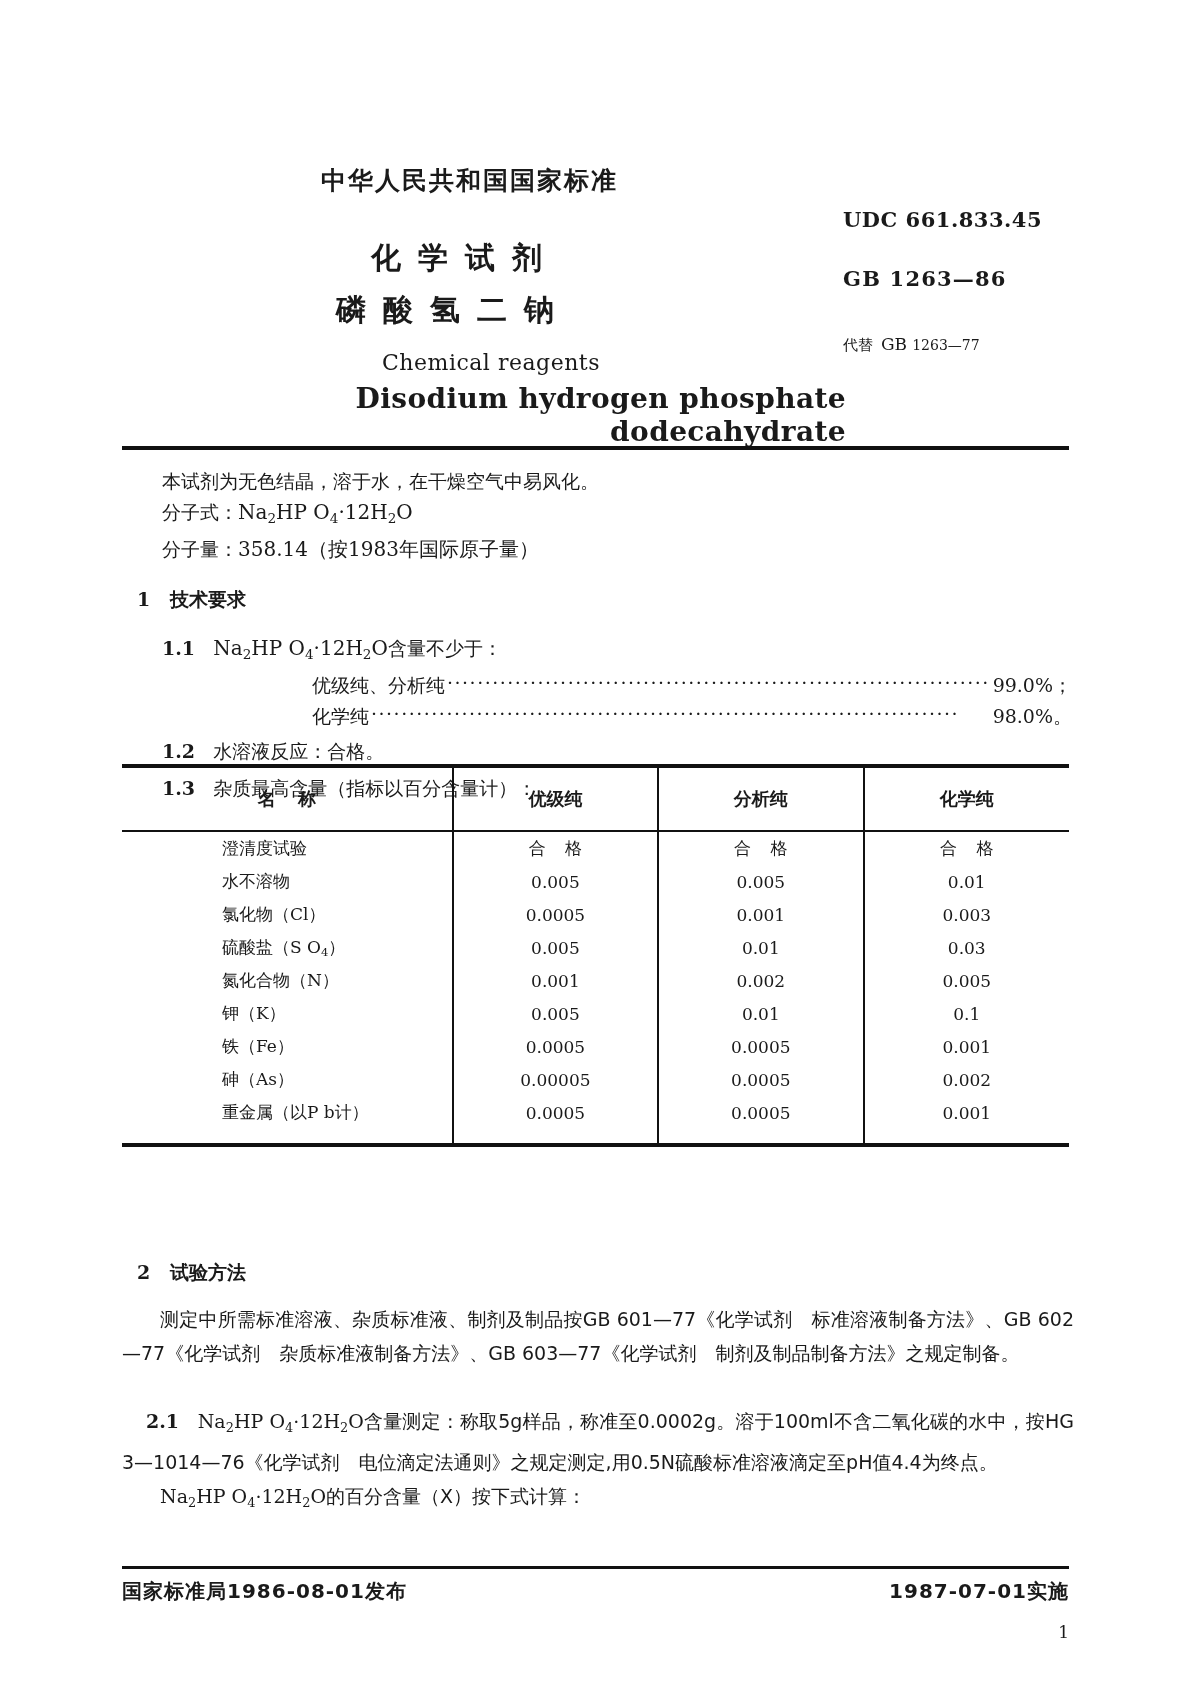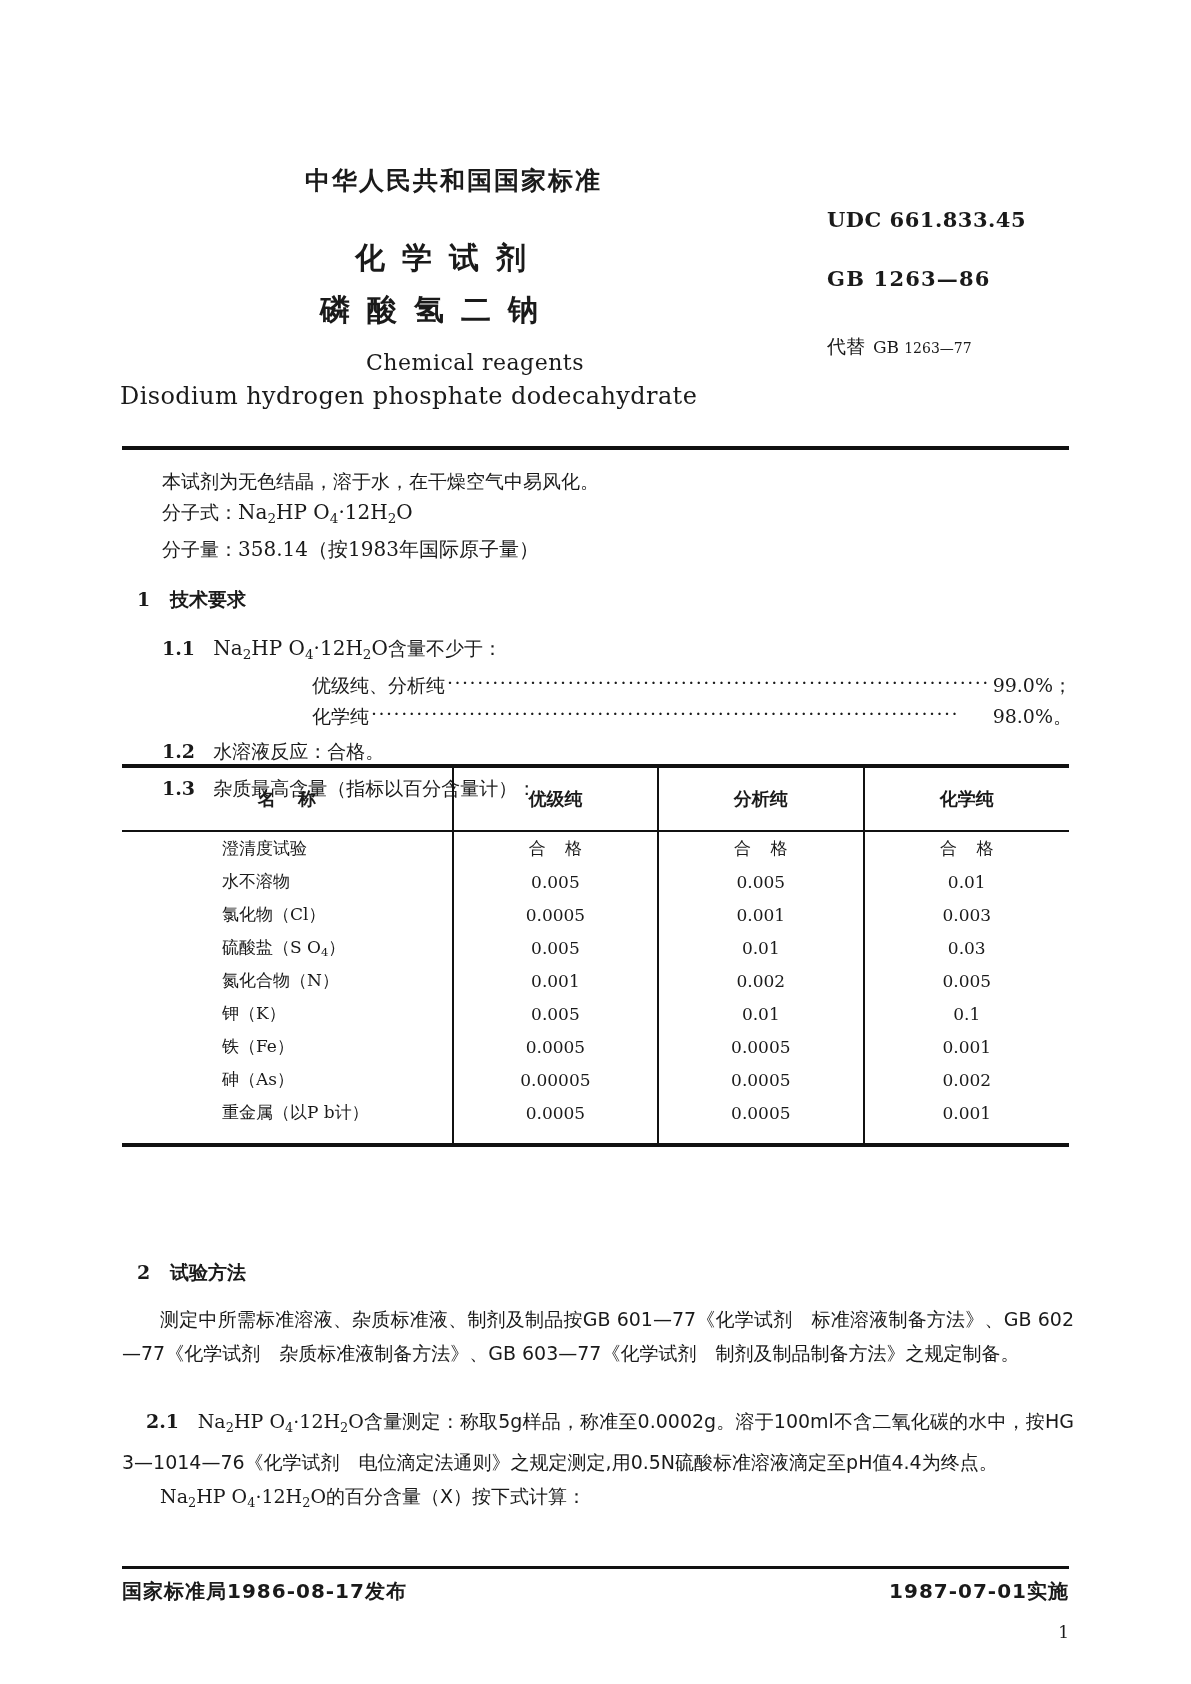--- a/index.html
+++ b/index.html
@@ -18,21 +18,21 @@
   .page {
     position: absolute;
     left: 0; top: 0;
     width: 1191px;
     height: 1684px;
   }
 
   
   .header {
     position: absolute;
-    left: 120px;
+    left: 136px;
     top: 150px;
     width: 950px;
     height: 290px;
   }
   .nat-std {
     position: absolute;
     left: 185px;
     top: 14px;
     font-size: 25px;
     font-weight: bold;
@@ -64,24 +64,24 @@
     text-align: center;
     font-family: "DejaVu Serif", "Liberation Serif", serif;
     font-size: 22px;
     font-weight: normal;
     letter-spacing: 0.5px;
   }
   .title-en2 {
     position: absolute;
     left: 0; top: 232px;
     width: 710px;
-    text-align: left;
-    font-family: "DejaVu Serif", "Liberation Serif", serif;
-    font-size: 24px;
-    font-weight: normal;
+    text-align: right;
+    font-family: "DejaVu Serif", "Liberation Serif", serif;
+    font-size: 28px;
+    font-weight: bold;
     letter-spacing: 0.4px;
   }
   .udc {
     position: absolute;
     left: 707px;
     top: 57px;
     font-family: "DejaVu Serif", "Liberation Serif", serif;
     font-size: 21px;
     font-weight: bold;
     letter-spacing: 0.5px;
@@ -97,21 +97,21 @@
     letter-spacing: 1.2px;
     white-space: nowrap;
   }
   .replaces {
     position: absolute;
     left: 707px;
     top: 184px;
     font-size: 16px;
     white-space: nowrap;
   }
-  .replaces .r-lbl { font-size: 19px; }
+  .replaces .r-lbl { font-size: 15px; }
   .replaces .r-gb {
     font-family: "DejaVu Serif", "Liberation Serif", serif;
     font-size: 17px;
     margin-left: 8px;
   }
   .replaces .r-num {
     font-family: "DejaVu Serif", "Liberation Serif", serif;
     font-size: 14px;
   }
 
@@ -443,17 +443,17 @@
       <span class="num-b">2.1</span>
       &nbsp;&nbsp;<span class="serif-in">Na<sub>2</sub>HP O<sub>4</sub>·12H<sub>2</sub>O</span><span>含量测定：称取5g样品，称准至0.0002g。溶于100ml不含二氧化碳的水中，按HG 3—1014—76《化学试剂　电位滴定法通则》之规定测定,用0.5N硫酸标准溶液滴定至pH值4.4为终点。</span>
     </p>
 
     <p class="p-just" style="text-indent:38px;">
       <span class="serif-in">Na<sub>2</sub>HP O<sub>4</sub>·12H<sub>2</sub>O</span><span>的百分含量（X）按下式计算：</span>
     </p>
   </div>
 
   <div class="rule-bottom"></div>
-  <div class="footer-left">国家标准局1986-08-17发布</div>
+  <div class="footer-left">国家标准局1986-08-01发布</div>
   <div class="footer-right">1987-07-01实施</div>
   <div class="page-num">1</div>
 
 </div>
 
 </body></html>

